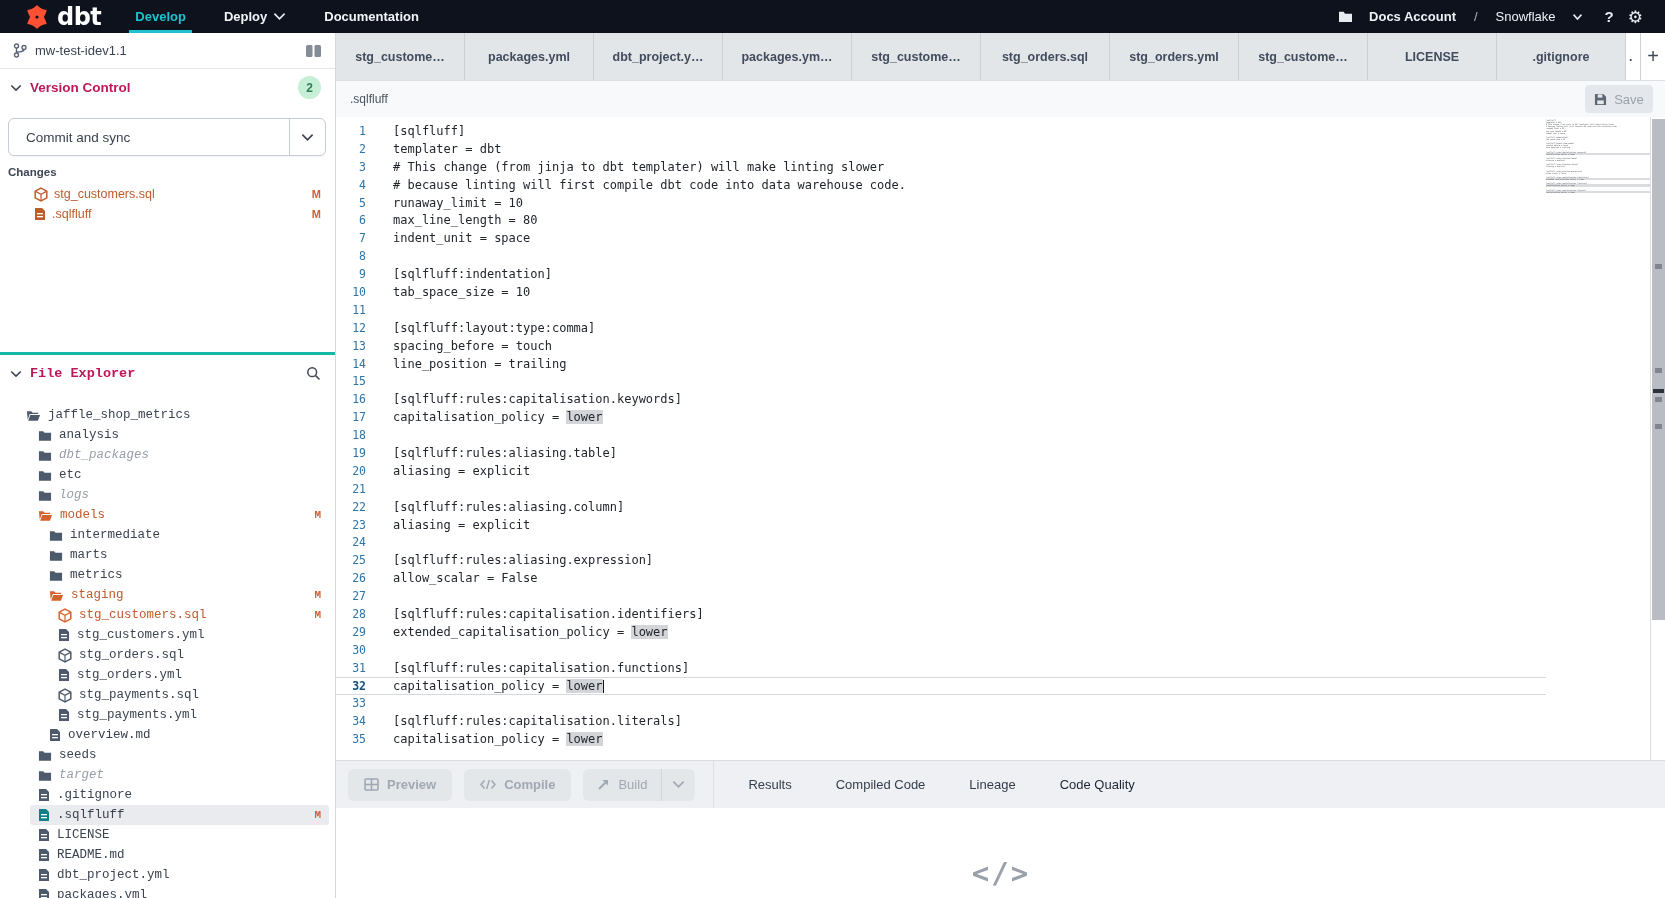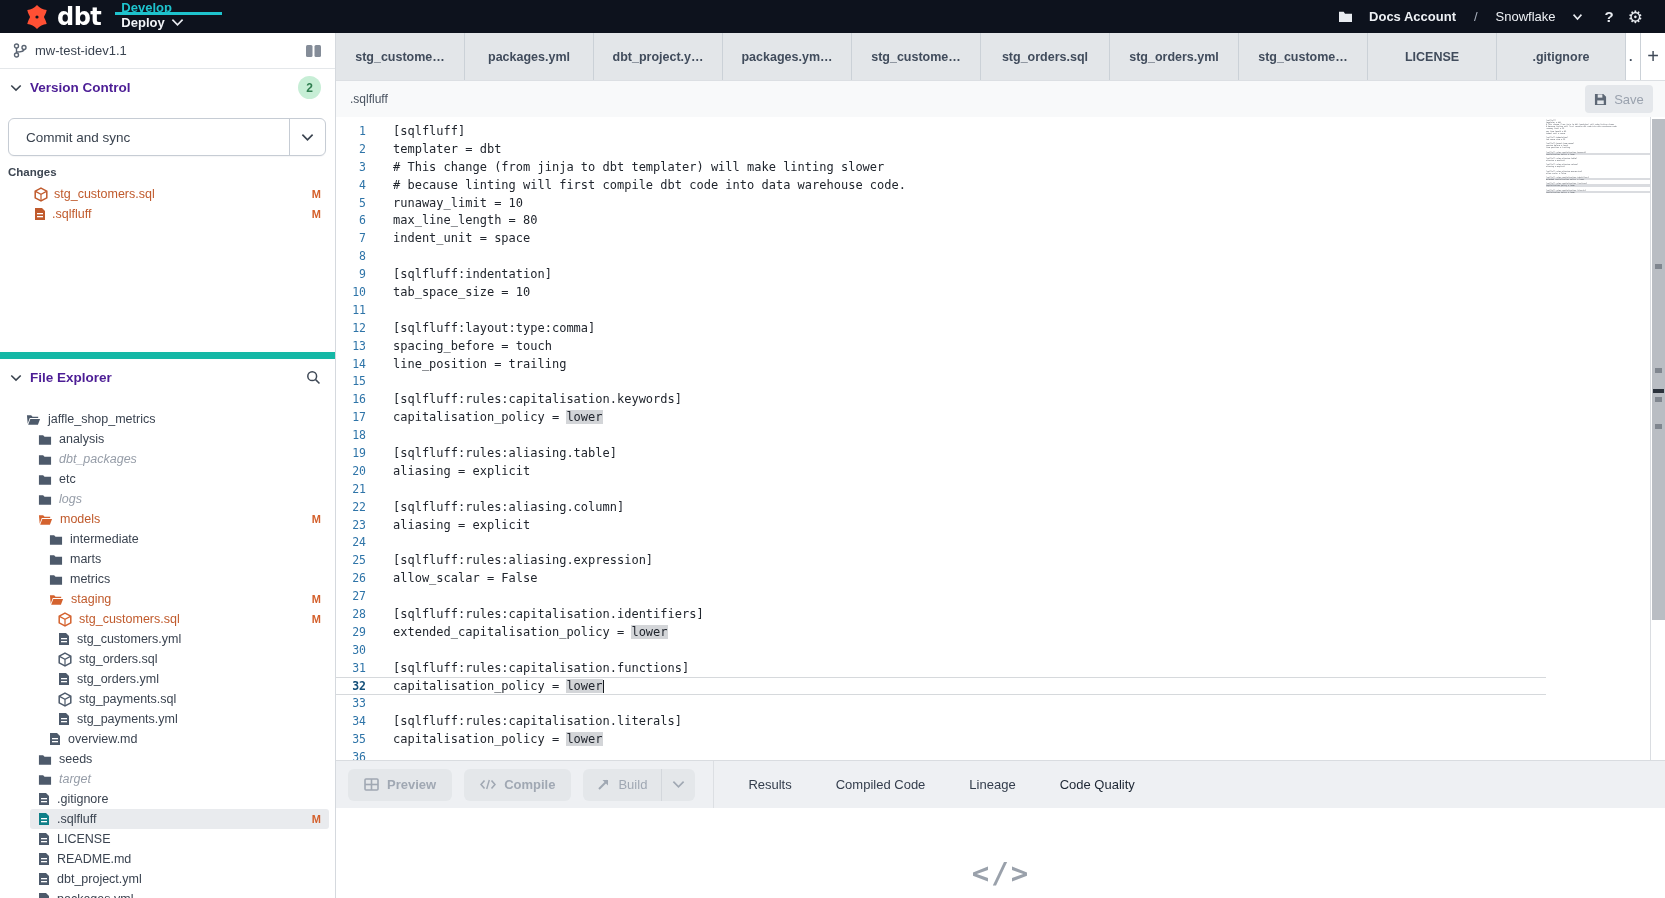--- a/index.html
+++ b/index.html
@@ -5,54 +5,54 @@
   * { margin:0; padding:0; box-sizing:border-box; }
   html,body { width:1665px; height:898px; overflow:hidden; background:#fff;
     font-family:"Liberation Sans", sans-serif; }
   .app { position:relative; width:1665px; height:898px; }
 
   
   .topnav { position:absolute; left:0; top:0; width:1665px; height:33px; background:#0d121d;
     display:flex; align-items:stretch; color:#eef1f5; }
   .logo-wrap { display:flex; align-items:center; margin-left:24px; gap:7px; }
   .logo-text { font-family:"DejaVu Sans", sans-serif; font-weight:800; font-size:24px; color:#fff; letter-spacing:-0.5px; }
-  .nav-menu { display:flex; align-items:stretch; margin-left:18px;flex-direction:column; }
+  .nav-menu { display:flex; align-items:stretch; margin-left:32px; }
   .nav-item { display:flex; align-items:center; gap:6px; padding:0 2px; margin-right:34px;
     font-size:13px; font-weight:700; color:#f2f4f7; cursor:default; position:relative; }
   .nav-item.active { color:#1ec3cd; }
   .nav-item.active::after { content:""; position:absolute; left:-4px; right:-4px; bottom:0; height:3px; background:#1ec3cd; }
   .nav-right { margin-left:auto; display:flex; align-items:center; gap:14px; margin-right:22px; }
   .acct { display:flex; align-items:center; gap:16px; font-size:13px; }
   .acct-name { font-weight:700; }
   .acct-sep { color:#aab2bf; margin:0 2px; }
   .help-glyph { font-size:15px; font-weight:800; color:#e8ebf0; margin-left:8px; }
   .gear-glyph { font-family:"DejaVu Sans", sans-serif; font-size:17px; color:#e8ebf0; }
 
   
   .sidebar { position:absolute; left:0; top:33px; width:336px; height:865px; background:#fff;
     border-right:1px solid #d5d9de; overflow:hidden; }
   .branch-row { height:36px; display:flex; align-items:center; padding:0 13px; gap:8px;
     border-bottom:1px solid #e4e7ea; }
   .branch-name { font-size:13px; color:#3a4350; }
   .panes-icon { margin-left:auto; }
   .vc-block { height:283px; }
   .sec-header { height:37px; display:flex; align-items:center; padding:0 14px 0 10px; gap:8px; }
-  .sec-title { font-size:13.5px; font-weight:700; color:#4c1d95; }
+  .sec-title { font-size:13.5px; font-weight:700; color:#be185d; }
   .badge { margin-left:auto; width:23px; height:23px; border-radius:50%; background:#c7eed6;
     color:#2f7e50; font-size:12px; font-weight:700; display:flex; align-items:center; justify-content:center; }
   .commit-btn { margin:12px 8px 0 8px; width:318px; height:38px; background:#fff; border:1px solid #c6ccd4;
     border-radius:6px; display:flex; align-items:center; box-shadow:0 1px 1px rgba(20,30,50,.04); cursor:pointer; }
   .commit-label { font-size:13.5px; color:#39424e; margin-left:17px; }
   .commit-caret { margin-left:auto; width:36px; height:100%; border-left:1px solid #c6ccd4;
     display:flex; align-items:center; justify-content:center; }
   .changes-title { margin:10px 8px 6px 8px; font-size:11.5px; font-weight:700; color:#3d4652; }
   .change-item { height:20px; display:flex; align-items:center; padding-left:34px; padding-right:14px; gap:6px; cursor:pointer; }
   .change-name { font-size:12.5px; color:#c05a2c; }
   .m-flag { margin-left:auto; font-size:11px; font-weight:700; color:#d4602c; }
-  .fe-block { border-top:7px solid #14b8a6; height:476px; }
+  .fe-block { border-top:3px solid #14b8a6; height:476px;font-family:Liberation Mono, monospace; }
   .fe-tree { padding-top:13px; }
   .tree-row { height:20px; display:flex; align-items:center; gap:7px; padding-right:14px; cursor:pointer; }
   .lvl0 { padding-left:26px; } .lvl1 { padding-left:38px; } .lvl2 { padding-left:49px; } .lvl3 { padding-left:58px; }
   .tree-name { font-size:12.5px; color:#3a4350; }
   .tree-row.muted .tree-name { color:#969da8; font-style:italic; }
   .tree-row.orange .tree-name { color:#c05a2c; }
   .tree-row.selected { background:#e9ebee; border-radius:3px; margin-left:30px; margin-right:6px; padding-left:8px; padding-right:8px; }
 
   
   .main { position:absolute; left:336px; top:33px; width:1329px; height:865px; }
@@ -566,24 +566,20 @@
             <span class="ctext"></span>
           </div>
           <div class="cline">
             <span class="gutter">34</span>
             <span class="ctext">[sqlfluff:rules:capitalisation.literals]</span>
           </div>
           <div class="cline">
             <span class="gutter">35</span>
             <span class="ctext"><span>capitalisation_policy = </span><span class="hl">lower</span></span>
           </div>
-          <div class="cline">
-            <span class="gutter">36</span>
-            <span class="ctext"></span>
-          </div>
         </div>
       <div class="minimap" id="minimap">
           <div class="mrow">[sqlfluff]</div>
           <div class="mrow">templater = dbt</div>
           <div class="mrow"># This change (from jinja to dbt templater) will make linting slower</div>
           <div class="mrow"># because linting will first compile dbt code into data warehouse code.</div>
           <div class="mrow">runaway_limit = 10</div>
           <div class="mrow">max_line_length = 80</div>
           <div class="mrow">indent_unit = space</div>
           <div class="mrow"></div>

